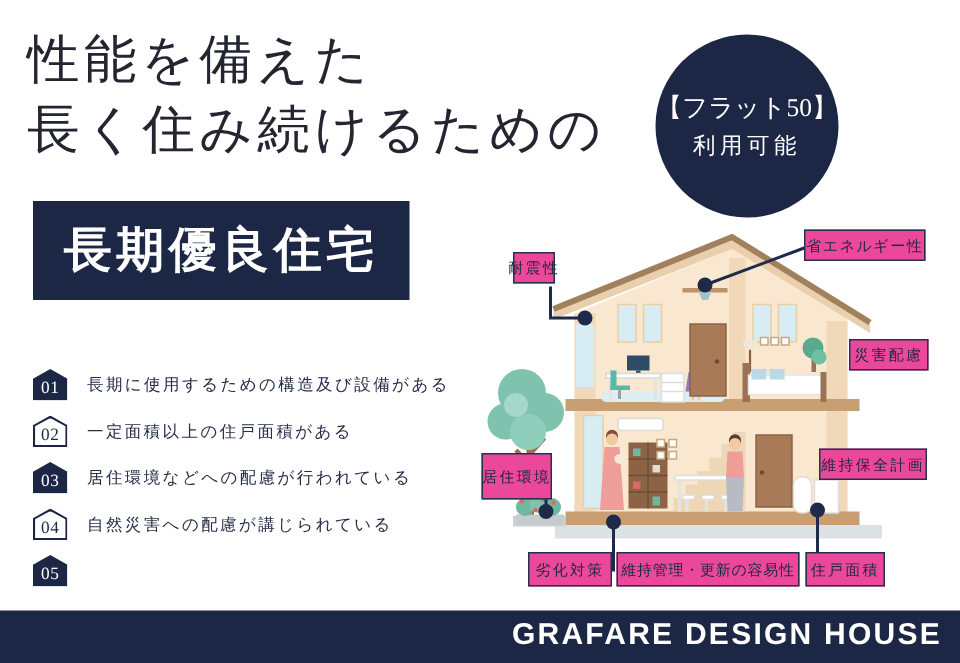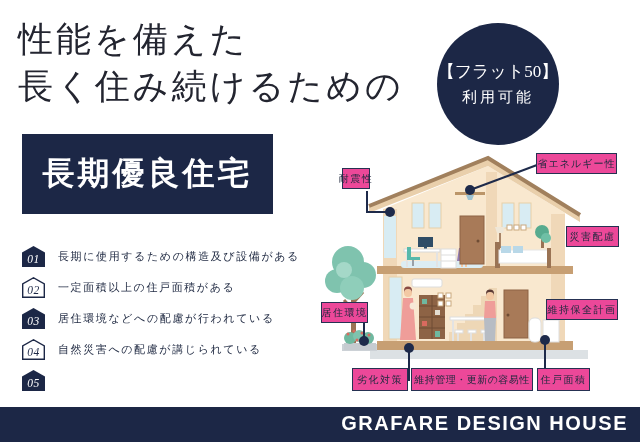--- a/index.html
+++ b/index.html
@@ -8,42 +8,41 @@
     background:#ffffff;
     font-family:"Liberation Serif","DejaVu Serif",serif;
   }
   
   .main-title{
     position:absolute;left:18px;top:16px;
     font-size:35px;line-height:47px;letter-spacing:3px;
     color:#232530;font-weight:500;white-space:nowrap;
   }
   .headline-box{
-    position:absolute;left:22px;top:134px;width:251px;height:80px;
+    position:absolute;left:22px;top:134px;width:251px;height:66px;
     background:#1c2746;display:flex;align-items:center;justify-content:center;
   }
   .headline-box span{
     color:#ffffff;font-family:"Liberation Sans","DejaVu Sans",sans-serif;
     font-weight:700;font-size:32px;letter-spacing:3px;white-space:nowrap;
   }
   
   .flat50-circle{
     position:absolute;left:437px;top:23px;width:122px;height:122px;
     border-radius:50%;background:#1c2746;color:#fff;text-align:center;
   }
   .flat50-line1{margin-top:37px;font-size:17px;letter-spacing:0px;}
   .flat50-line2{margin-top:5px;font-size:15px;letter-spacing:3px;}
   
   .features{position:absolute;left:22px;top:246px;}
   .feature-row{display:flex;align-items:center;height:21px;margin-bottom:10px;}
   .house-badge{
     position:relative;width:23px;height:21px;flex:0 0 23px;
     clip-path:polygon(50% 0,100% 31%,100% 100%,0 100%,0 31%);
     background:#1c2746;
-    font-style:italic;
   }
   .house-badge .inner{
     position:absolute;left:1.4px;right:1.4px;top:1.6px;bottom:1.4px;
     clip-path:polygon(50% 0,100% 31%,100% 100%,0 100%,0 31%);
     background:#ffffff;
   }
   .house-badge .num{
     position:absolute;inset:0;display:flex;align-items:center;justify-content:center;
     font-size:11.5px;padding-top:4px;letter-spacing:0.5px;color:#ffffff;
   }
@@ -55,21 +54,21 @@
   .lbl{
     position:absolute;box-sizing:border-box;background:#ec4899;
     border:1px solid #263152;color:#20293f;
     display:flex;align-items:center;justify-content:center;
     font-size:10px;letter-spacing:1.5px;white-space:nowrap;z-index:3;
   }
   .lbl-taishinsei{left:342px;top:168px;width:28px;height:21px;}
   .lbl-shoene{left:536px;top:153px;width:81px;height:21px;letter-spacing:1px;}
   .lbl-saigai{left:566px;top:226px;width:53px;height:21px;}
   .lbl-ijihozen{left:546px;top:299px;width:72px;height:21px;}
-  .lbl-kyoju{left:321px;top:302px;width:47px;height:21px;}
+  .lbl-kyoju{left:321px;top:302px;width:47px;height:31px;}
   .lbl-rekka{left:352px;top:368px;width:56px;height:23px;}
   .lbl-ijikanri{left:411px;top:368px;width:122px;height:23px;letter-spacing:0.5px;}
   .lbl-juko{left:537px;top:368px;width:53px;height:23px;}
   
   .illustration{position:absolute;left:0;top:0;z-index:1;}
   
   .footer-bar{
     position:absolute;left:0;top:407px;width:640px;height:46px;background:#1c2746;z-index:4;
   }
   .footer-brand{

